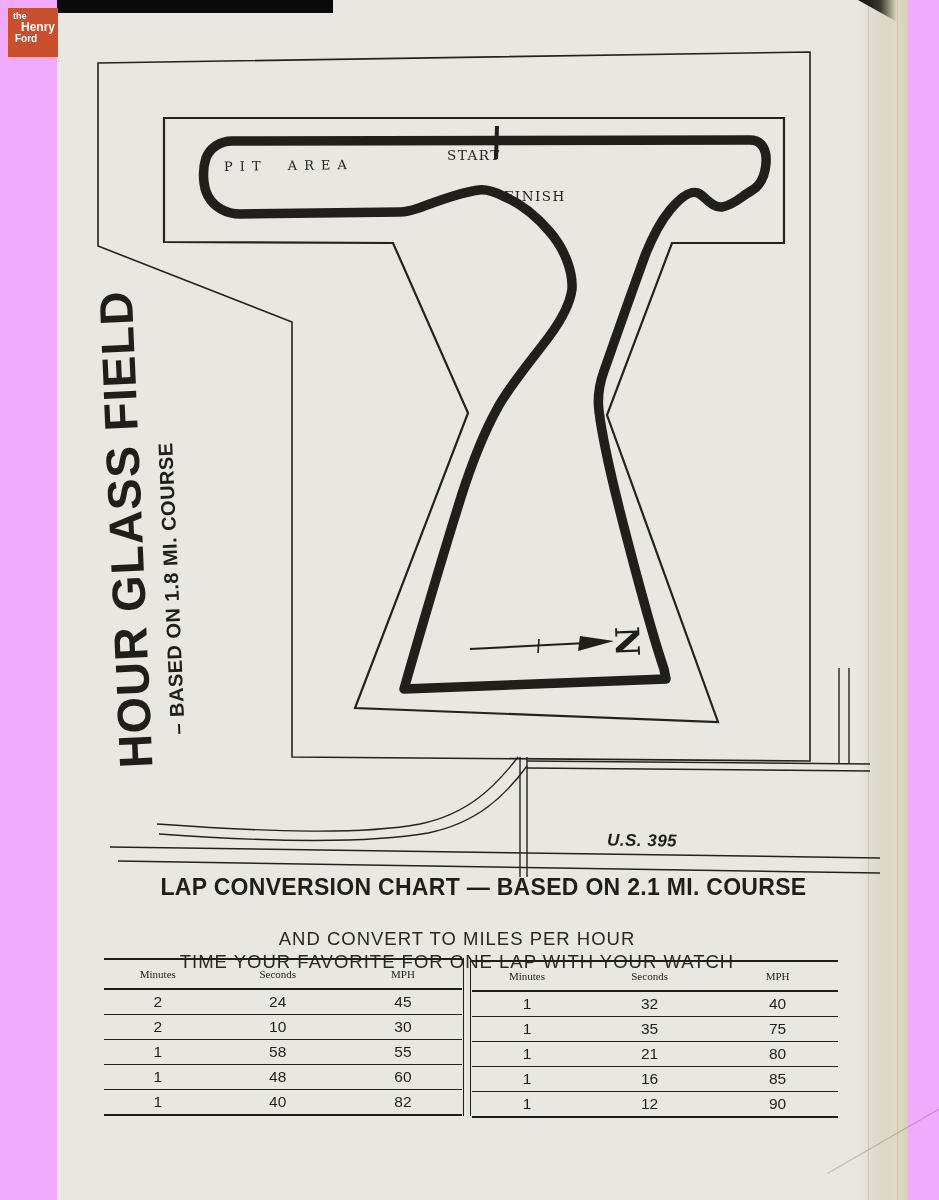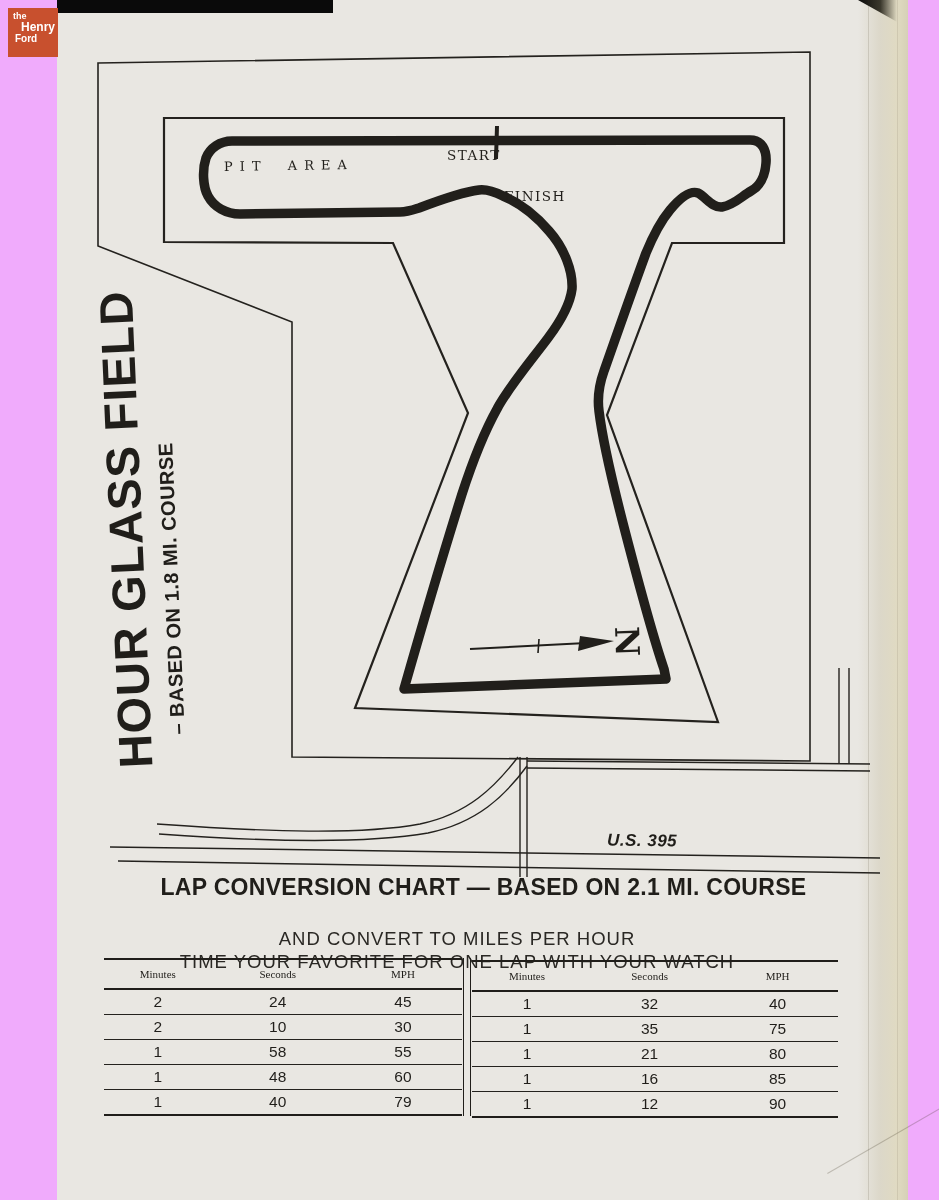--- a/index.html
+++ b/index.html
@@ -163,21 +163,21 @@
             <td>55</td>
           </tr>
           <tr>
             <td>1</td>
             <td>48</td>
             <td>60</td>
           </tr>
           <tr>
             <td>1</td>
             <td>40</td>
-            <td>79</td>
+            <td>82</td>
           </tr>
         </tbody>
       </table>
     <div class="divider"></div>
     <table class="lap t-right">
         <thead>
           <tr>
             <th style="width: 30%;">Minutes</th>
             <th style="width: 37%;">Seconds</th>
             <th style="width: 33%;">MPH</th>

